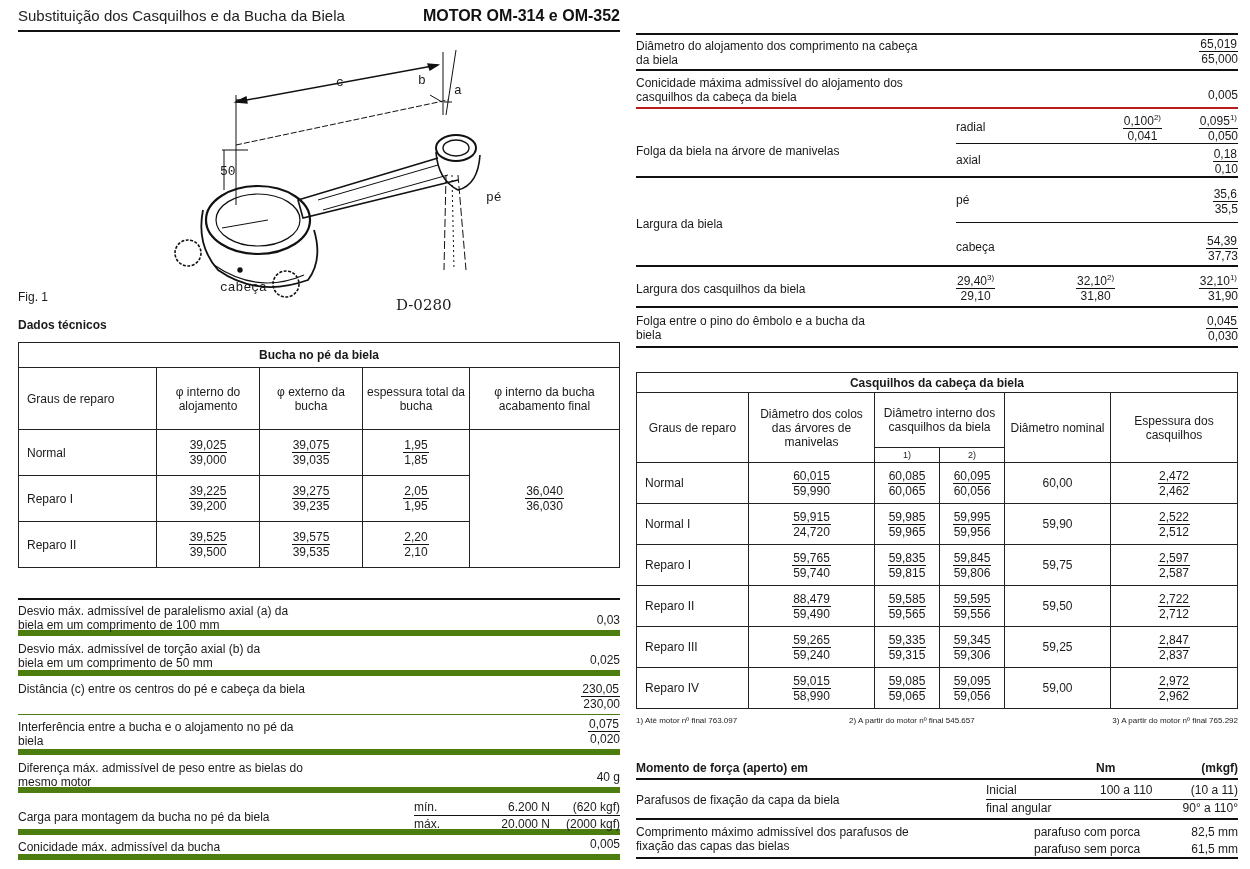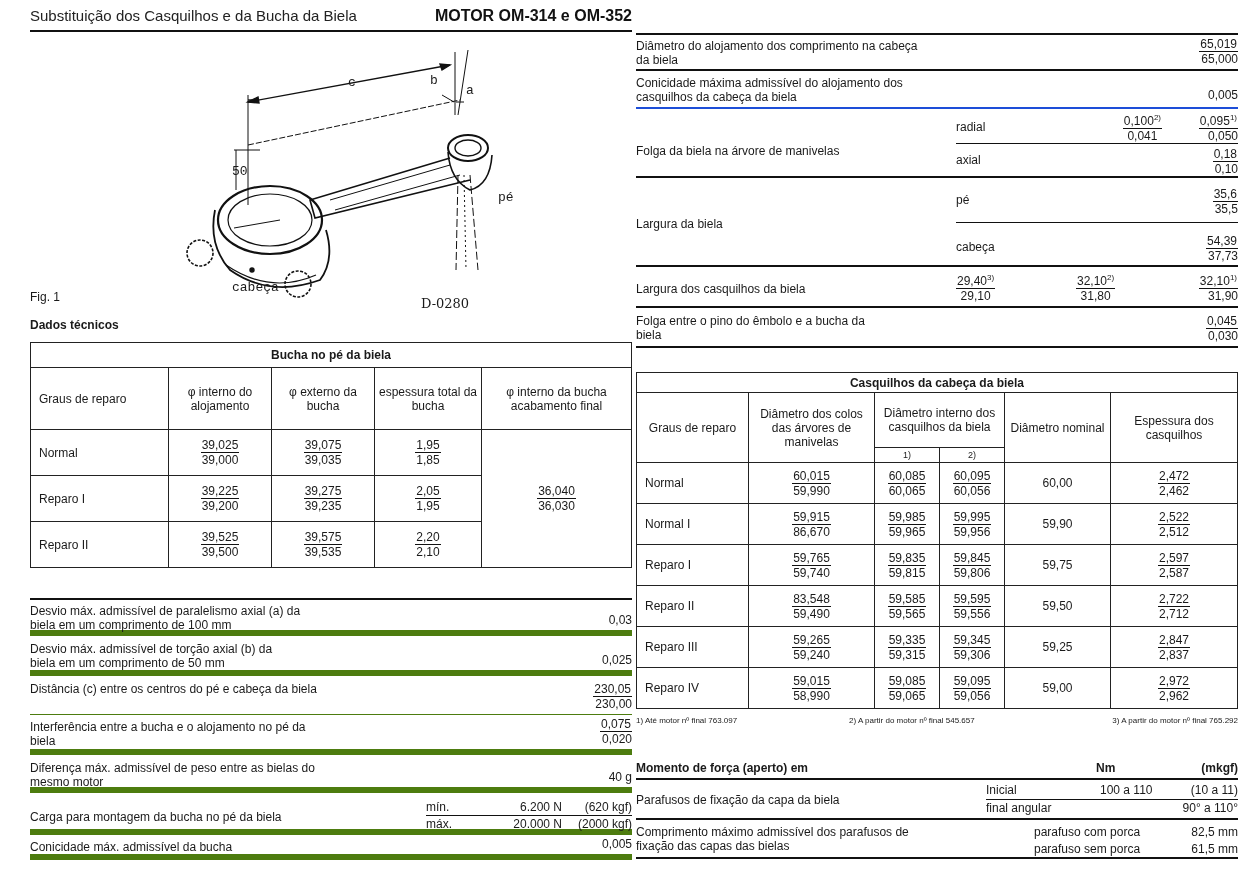--- a/index.html
+++ b/index.html
@@ -4,28 +4,28 @@
   <style>
     * { box-sizing: border-box; margin: 0; padding: 0; }
     html, body { width: 1250px; height: 869px; background: #ffffff; overflow: hidden; }
     body { font-family: "Liberation Sans", sans-serif; color: #1a1a1a; position: relative; font-size: 12px; }
     .frac { display: inline-flex; flex-direction: column; align-items: center; line-height: 14px; }
     .frac .top { border-bottom: 1.5px solid #111; padding: 0 1px; }
     .fr { align-items: flex-end; }
     sup { font-size: 8px; line-height: 0; }
 
     
-    #left { position: absolute; left: 18px; top: 0; width: 602px; height: 727px; margin-left: 12px; }
+    #left { position: absolute; left: 18px; top: 0; width: 602px; height: 727px; }
     .page-title-row { position: absolute; top: 6px; left: 0; width: 602px; height: 26px; border-bottom: 2.5px solid #111; }
     .page-title { position: absolute; left: 0; top: 1px; font-size: 15px; color: #222; }
     .motor-title { position: absolute; right: 0; top: 1px; font-size: 16px; font-weight: bold; color: #111; }
 
     #figure { position: absolute; left: 0; top: 40px; width: 602px; height: 270px; }
     .fig-caption { position: absolute; left: 0; top: 250px; font-size: 12px; }
-    .fig-code { position: absolute; left: 391px; top: 256px; font-size: 13px; font-family: "DejaVu Serif", serif; }
+    .fig-code { position: absolute; left: 378px; top: 256px; font-size: 15px; font-family: "DejaVu Serif", serif; }
     .fig-label { position: absolute; font-family: "Liberation Mono", monospace; font-size: 13px; }
 
     .dados { position: absolute; left: 0; top: 318px; font-size: 12px; font-weight: bold; }
 
     table.bucha { position: absolute; left: 0; top: 342px; width: 602px; border-collapse: collapse; border: 1.5px solid #111; }
     table.bucha th, table.bucha td { border: 1px solid #222; font-weight: normal; font-size: 12px; text-align: center; vertical-align: middle; }
     table.bucha .cap { font-weight: bold; height: 25px; }
     table.bucha .hdr td { height: 62px; line-height: 14px; }
     table.bucha .row td { height: 46px; }
     table.bucha td.lbl { text-align: left; padding-left: 8px; }
@@ -239,21 +239,21 @@
   <div style="position:absolute; left:0; top:33px; width:602px; border-top:2px solid #111;"></div>
 
   <div class="rspec" style="top:37px; height:34px; border-bottom:2px solid #111;">
     <div style="width:290px; padding-top:2px;">Diâmetro do alojamento dos comprimento na cabeça da biela</div>
     <div style="position:absolute; right:0; bottom:3px;"><span class="frac fr">
           <span class="top">65,019</span>
           <span>65,000</span>
         </span></div>
   </div>
 
-  <div class="rspec" style="top:74px; height:35px; border-bottom:2px solid #1d4ed8;">
+  <div class="rspec" style="top:74px; height:35px; border-bottom:2px solid #b91c1c;">
     <div style="width:290px; padding-top:2px;">Conicidade máxima admissível do alojamento dos casquilhos da cabeça da biela</div>
     <div style="position:absolute; right:0; bottom:5px;">0,005</div>
   </div>
 
   <div class="rspec" style="top:112px; height:66px; border-bottom:2px solid #111;">
     <div style="position:absolute; left:0; top:32px;">Folga da biela na árvore de manivelas</div>
     <div style="position:absolute; left:320px; right:0; top:0; height:32px; border-bottom:1.5px solid #111;">
       <span style="position:absolute; left:0; top:8px;">radial</span>
       <span style="position:absolute; right:76px; top:2px;" class="frac">
           <span class="top"><span>0,100</span><sup>2)</sup></span>
@@ -350,21 +350,21 @@
           <td>60,00</td>
           <td><span class="frac">
               <span class="top">2,472</span>
               <span>2,462</span>
             </span></td>
         </tr>
         <tr class="row">
           <td class="lbl">Normal I</td>
           <td><span class="frac">
               <span class="top">59,915</span>
-              <span>86,670</span>
+              <span>24,720</span>
             </span></td>
           <td style="width:65px;text-decoration:underline;"><span class="frac">
               <span class="top">59,985</span>
               <span>59,965</span>
             </span></td>
           <td style="width:65px;"><span class="frac">
               <span class="top">59,995</span>
               <span>59,956</span>
             </span></td>
           <td>59,90</td>
@@ -389,21 +389,21 @@
             </span></td>
           <td>59,75</td>
           <td><span class="frac">
               <span class="top">2,597</span>
               <span>2,587</span>
             </span></td>
         </tr>
         <tr class="row">
           <td class="lbl">Reparo II</td>
           <td><span class="frac">
-              <span class="top">83,548</span>
+              <span class="top">88,479</span>
               <span>59,490</span>
             </span></td>
           <td style="width:65px;"><span class="frac">
               <span class="top">59,585</span>
               <span>59,565</span>
             </span></td>
           <td style="width:65px;"><span class="frac">
               <span class="top">59,595</span>
               <span>59,556</span>
             </span></td>

